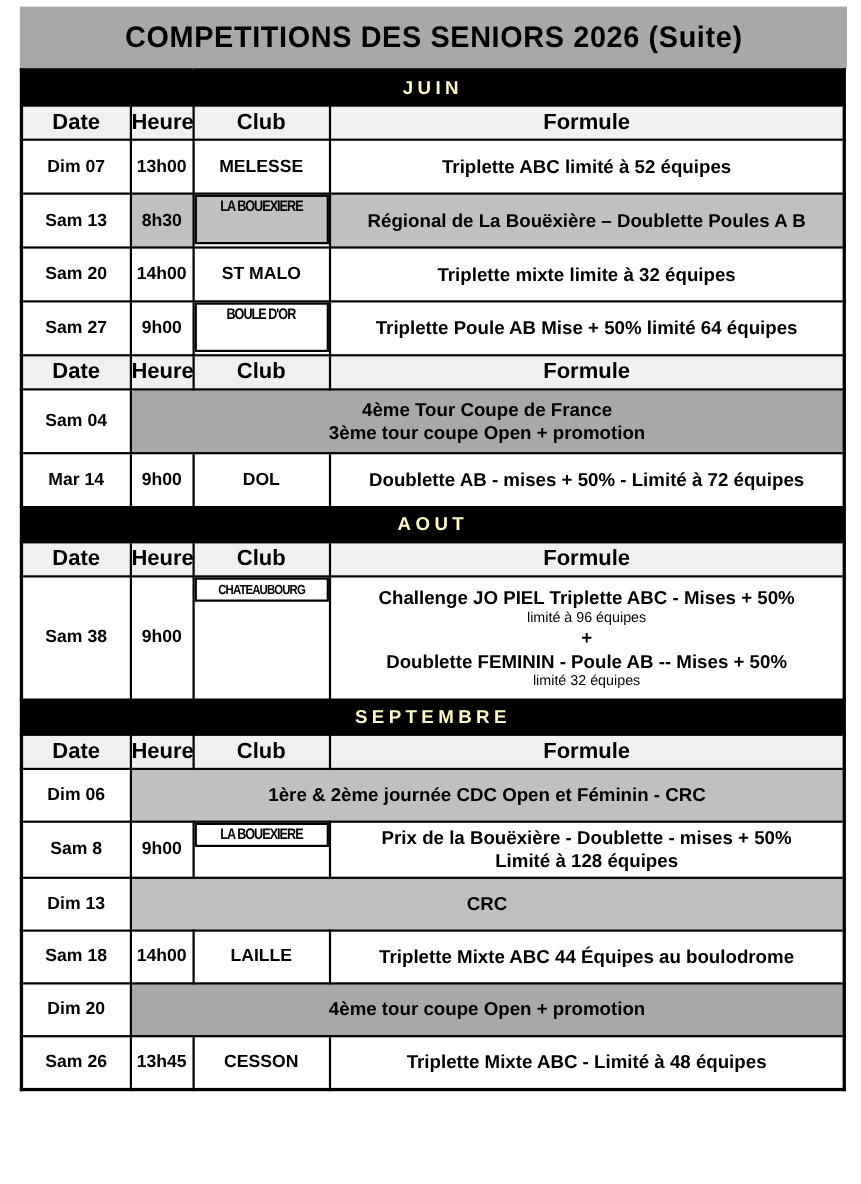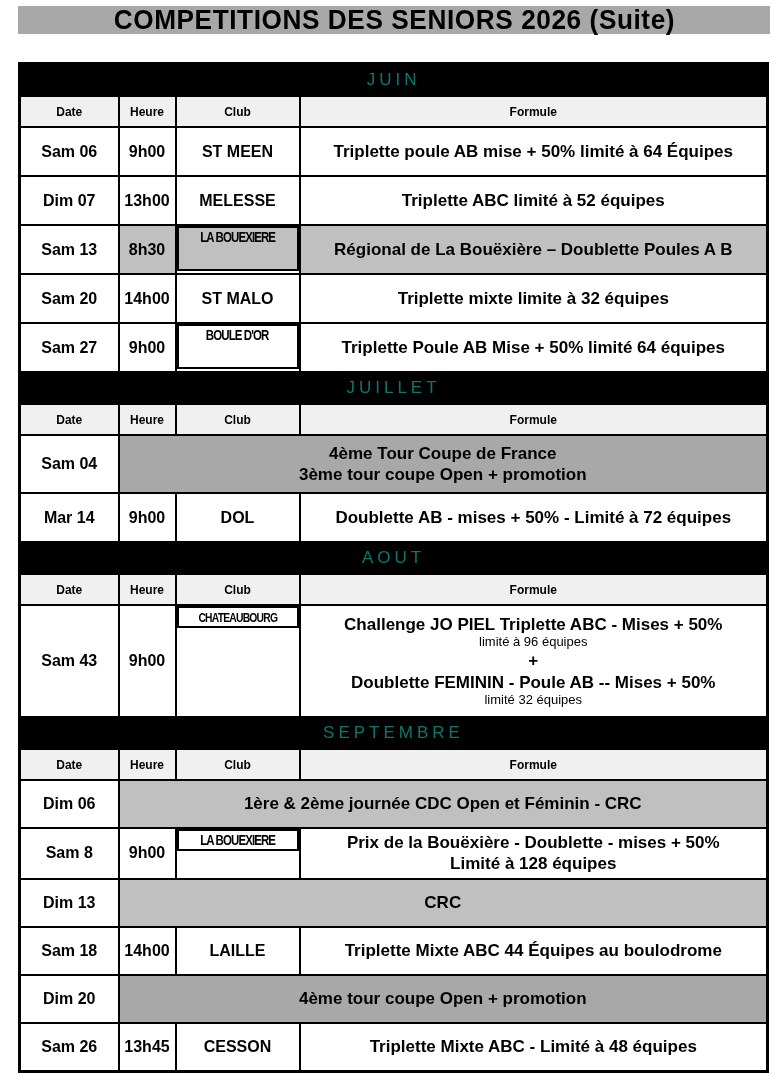--- a/index.html
+++ b/index.html
@@ -21,21 +21,21 @@
     height: 1076px;
     box-sizing: border-box;
   }
 
   
   .title-banner {
     position: absolute;
     left: 18px;
     top: 6px;
     width: 752px;
-    height: 28px;
+    height: 56px;
     background: #a8a8a8;
     display: flex;
     align-items: center;
     justify-content: center;
   }
   .title-banner .title-text {
     font-size: 27px;
     font-weight: bold;
     letter-spacing: 0.6px;
     color: #000;
@@ -63,33 +63,33 @@
   }
 
   col.c-date   { width: 99px; }
   col.c-heure  { width: 57px; }
   col.c-club   { width: 124px; }
   col.c-form   { width: 468px; }
 
   
   .month-bar {
     background: #000000 !important;
-    color: #0f766e;
+    color: #fef9c3;
     height: 30px;
     font-size: 17px;
-    font-weight: normal;
+    font-weight: bold;
     letter-spacing: 4px;
     border-left: 2px solid #000 !important;
     border-right: 2px solid #000 !important;
   }
 
   
   .col-head td {
     background: #f0f0f0;
-    font-size: 12px;
+    font-size: 20px;
     font-weight: bold;
     height: 29px;
     letter-spacing: 0px;
   }
 
   
   .dt   { font-size: 16px; font-weight: bold; white-space: nowrap; }
   .hr   { font-size: 16px; font-weight: bold; white-space: nowrap; }
   .cl   { font-size: 16px; font-weight: bold; white-space: nowrap; }
   .fm   { font-size: 17px; font-weight: bold; line-height: 1.25; padding: 3px 5px !important; }
@@ -153,26 +153,20 @@
         <td class="month-bar" colspan="4">JUIN</td>
       </tr>
       <tr class="col-head">
         <td>Date</td>
         <td>Heure</td>
         <td>Club</td>
         <td>Formule</td>
       </tr>
 
       <tr class="row-h41">
-        <td class="dt">Sam 06</td>
-        <td class="hr">9h00</td>
-        <td class="cl">ST MEEN</td>
-        <td class="fm">Triplette poule AB mise + 50% limité à 64 Équipes</td>
-      </tr>
-      <tr class="row-h41">
         <td class="dt">Dim 07</td>
         <td class="hr">13h00</td>
         <td class="cl">MELESSE</td>
         <td class="fm">Triplette ABC limité à 52 équipes</td>
       </tr>
       <tr class="row-h41">
         <td class="dt">Sam 13</td>
         <td class="hr g-light">8h30</td>
         <td class="g-light cl-wrap"><span class="cl squeeze">LA BOUEXIERE</span></td>
         <td class="fm g-light">Régional de La Bouëxière – Doublette Poules A B</td>
@@ -183,23 +177,20 @@
         <td class="cl">ST MALO</td>
         <td class="fm">Triplette mixte limite à 32 équipes</td>
       </tr>
       <tr class="row-h41">
         <td class="dt">Sam 27</td>
         <td class="hr">9h00</td>
         <td class="cl-wrap"><span class="cl squeeze">BOULE D'OR</span></td>
         <td class="fm">Triplette Poule AB Mise + 50% limité 64 équipes</td>
       </tr>
 
-      <tr>
-        <td class="month-bar" colspan="4">JUILLET</td>
-      </tr>
       <tr class="col-head">
         <td>Date</td>
         <td>Heure</td>
         <td>Club</td>
         <td>Formule</td>
       </tr>
       <tr>
         <td class="dt" style="height:56px">Sam 04</td>
         <td class="fm g-dark" colspan="3">
           <span class="main-line">4ème Tour Coupe de France</span>
@@ -216,21 +207,21 @@
       <tr>
         <td class="month-bar" colspan="4">AOUT</td>
       </tr>
       <tr class="col-head">
         <td>Date</td>
         <td>Heure</td>
         <td>Club</td>
         <td>Formule</td>
       </tr>
       <tr>
-        <td class="dt" style="height:110px">Sam 43</td>
+        <td class="dt" style="height:110px">Sam 38</td>
         <td class="hr">9h00</td>
         <td class="cl-wrap"><span class="cl squeeze-sm">CHATEAUBOURG</span></td>
         <td class="fm">
           <span class="main-line">Challenge JO PIEL Triplette ABC - Mises + 50%</span>
           <span class="sub">limité à 96 équipes</span>
           <span class="plus-line">+</span>
           <span class="main-line">Doublette FEMININ -  Poule AB -- Mises + 50%</span>
           <span class="sub">limité 32 équipes</span>
         </td>
       </tr>

